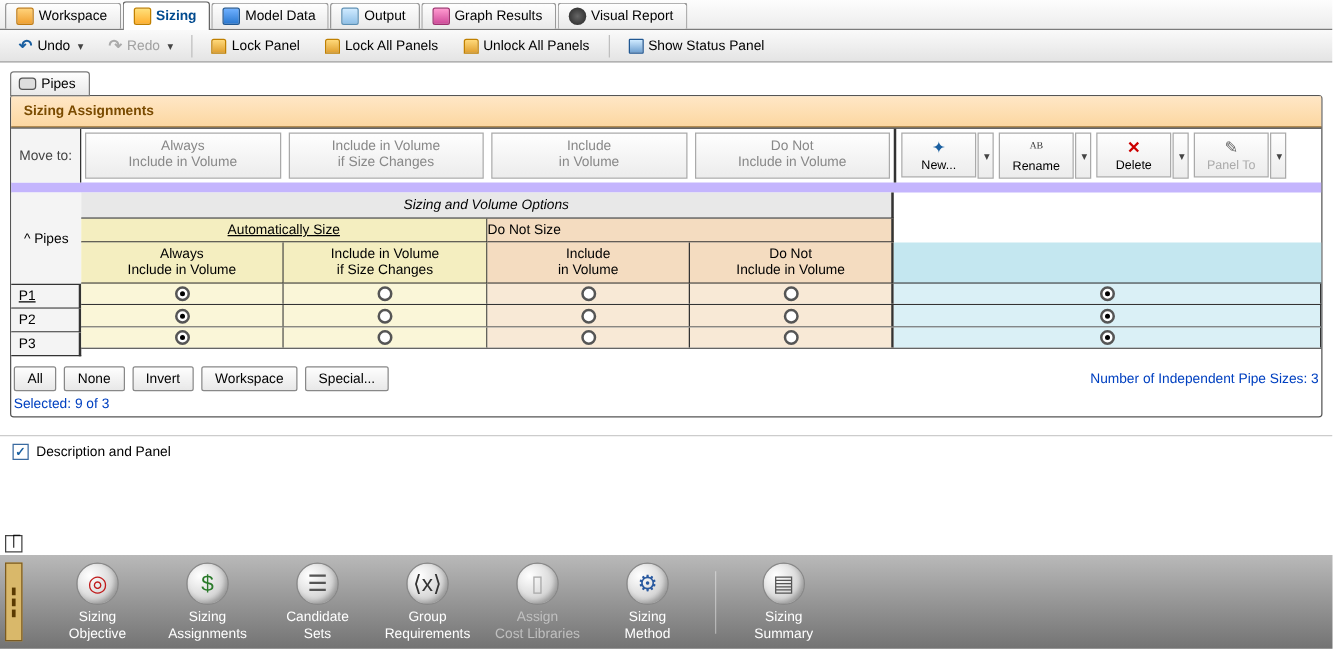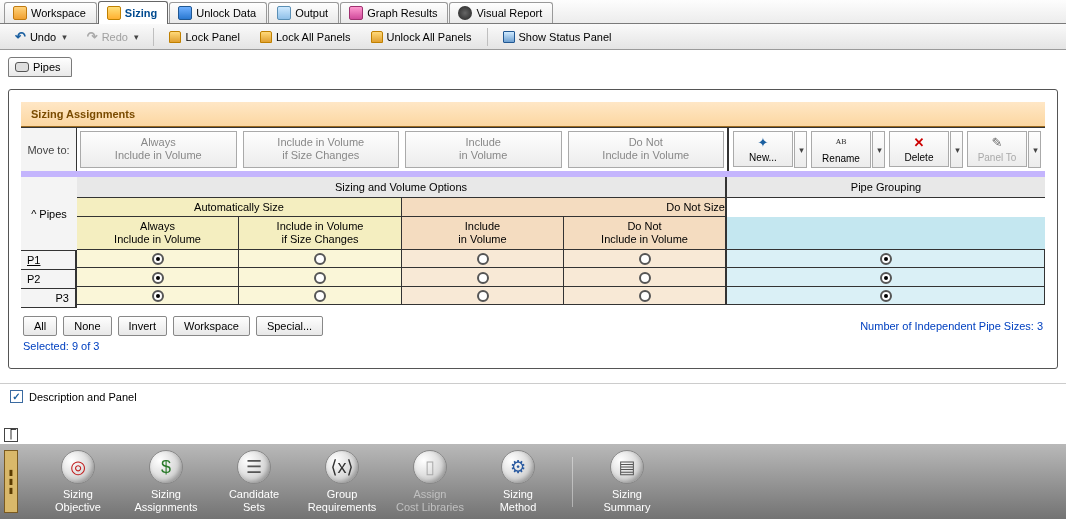--- a/index.html
+++ b/index.html
@@ -26,44 +26,44 @@
   .icon-undo { color:#1a5fa0; font-size:13px; font-weight:bold;}
   .icon-redo { color:#aaa; font-size:13px; font-weight:bold;}
   .icon-lock { width:12px;height:12px; border:1px solid #c08000; background:linear-gradient(#ffd97a,#e0a030); border-radius:2px 2px 0 0; position:relative; }
   .icon-panel { width:12px;height:12px; border:1px solid #205792; background:linear-gradient(#cfeaff,#6fa0d0); border-radius:1px; }
   .caret-dn { font-size:9px; color:#444; margin-left:2px; }
 
   
   .panel-wrap { padding: 6px 8px 0 8px; }
   .pipes-chip { display:inline-flex; align-items:center; gap:4px; border:1px solid #7a7a7a; padding:3px 10px 3px 6px; border-top-left-radius:3px; border-top-right-radius:3px; background:linear-gradient(#fefefe,#e9e9e9); position:relative; top:1px; z-index:3;}
   .icon-pipe { width:14px;height:10px; border:1px solid #555; background:#ddd; border-radius:3px; display:inline-block;}
-  .panel-box { border:1px solid #555; border-radius:3px; padding:12px; background:#fff;margin-top:13px; }
+  .panel-box { border:1px solid #555; border-radius:3px; padding:0; background:#fff; }
 
   .sizing-header { background: linear-gradient(#ffe7c6,#fcd7a1); color:#7a4b00; font-weight:bold; padding:6px 10px; border-bottom:1px solid #9a6a20; }
 
   .grid-row { display:flex; border-bottom:1px solid #333; }
   .moveto-cell { width:56px; display:flex; align-items:center; justify-content:center; border-right:1px solid #333; color:#444; background:#f4f4f4;}
   .opt-btn { flex:1; border:1px solid #aaa; margin:3px; text-align:center; padding:4px 2px; background:linear-gradient(#fefefe,#ececec); color:#888; line-height:1.2; cursor:pointer;}
   .opt-col { display:flex; flex:1; }
   .right-toolbar { display:flex; gap:4px; padding:3px 4px; border-left:2px solid #333;}
   .rt-btn { display:flex; flex-direction:column; align-items:center; justify-content:center; width:60px; border:1px solid #aaa; background:linear-gradient(#fefefe,#ececec); padding:3px 2px; font-size:10px; cursor:pointer; position:relative;}
   .rt-btn .rt-label { margin-top:2px; }
   .rt-caret { position:absolute; right:-14px; top:0; bottom:0; width:13px; border:1px solid #aaa; background:linear-gradient(#fefefe,#ececec); display:flex; align-items:center; justify-content:center;}
   .rt-btn-wrap{ position:relative; margin-right:14px;}
   .rt-icon{ font-size:13px;}
   .icon-new{ color:#1a5fa0;}
   .icon-rename{ color:#333;font-family:Liberation Serif, serif;}
   .icon-delete{ color:#c00; font-weight:bold;}
   .icon-moveto{ color:#666;}
-  .mr-row1 { display:flex; }
+  .mr-row1 { display:flex;font-style:italic; }
   .svopt { flex: 0 0 650px; text-align:center; padding:4px 0; background:#e8e8e8; border-right:2px solid #333; border-bottom:1px solid #333;}
   .pg-hdr { flex:1; text-align:center; padding:4px 0; background:#e8e8e8; border-bottom:1px solid #333;}
   .mr-row2 { display:flex; }
-  .auto-size { flex:0 0 325px; text-align:center; padding:3px 0; background:#f4eec0; border-right:1px solid #333; border-bottom:1px solid #333;}
-  .dont-size { flex:0 0 325px; text-align:right; padding:3px 0; background:#f4dcc0; border-right:2px solid #333; border-bottom:1px solid #333;}
+  .auto-size { flex:0 0 325px; text-align:center; padding:3px 0; background:#f4eec0; border-right:1px solid #333; border-bottom:1px solid #333;text-decoration:underline;}
+  .dont-size { flex:0 0 325px; text-align:left; padding:3px 0; background:#f4dcc0; border-right:2px solid #333; border-bottom:1px solid #333;}
   .not-group { flex:1; text-align:center; padding:3px 0; background:#c4e7f0; border-bottom:1px solid #333; display:flex; align-items:center; justify-content:center; }
   .mr-row3 { display:flex; }
   .sub-hdr { text-align:center; padding:3px 2px; border-right:1px solid #333; border-bottom:1px solid #333; line-height:1.2;}
   .sub-a1 { flex:0 0 162px; background:#f4eec0;}
   .sub-a2 { flex:0 0 163px; background:#f4eec0;}
   .sub-d1 { flex:0 0 162px; background:#f4dcc0;}
   .sub-d2 { flex:0 0 163px; background:#f4dcc0; border-right:2px solid #333;}
   .sub-ng { flex:1; background:#c4e7f0;}
 
   .pipes-hdr-cell { display:flex; align-items:center; justify-content:center; height:74px; border-bottom:1px solid #333; background:#f4f4f4; cursor:pointer;}
@@ -102,37 +102,37 @@
   .bb-icon { width:34px; height:34px; border-radius:50%; background: radial-gradient(circle at 30% 30%, #fff, #d6d6d6 60%, #a0a0a0); display:flex; align-items:center; justify-content:center; margin-bottom:4px; border:1px solid #888; box-shadow: inset -2px -2px 4px rgba(0,0,0,.2);}
   .bb-sep { width:1px; height:50px; background: rgba(255,255,255,.4); margin: 0 10px;}
   .bb-glyph { font-size:18px;}
   .glyph-obj{ color:#c01a1a;}
   .glyph-assign{ color:#2a7a2a;}
   .glyph-cand{ color:#555;}
   .glyph-design{ color:#333;}
   .glyph-cost{ color:#aaa;}
   .glyph-method{ color:#2a5aa0;}
   .glyph-summary{ color:#555;}
-  .moveto-row{ border-top:1px solid #333; border-bottom:6px solid #c4b5fd;}
+  .moveto-row{ border-top:1px solid #333; border-bottom:8px solid #c4b5fd;}
 </style>
 </head>
 <body>
 
 <div class="top-tabs">
   <div class="top-tab">
     <span class="tab-icon icon-ws"></span>
     <span>Workspace</span>
   </div>
   <div class="top-tab active">
     <span class="tab-icon icon-sizing"></span>
     <span>Sizing</span>
   </div>
   <div class="top-tab">
     <span class="tab-icon icon-model"></span>
-    <span>Unlock Data</span>
+    <span>Model Data</span>
   </div>
   <div class="top-tab">
     <span class="tab-icon icon-output"></span>
     <span>Output</span>
   </div>
   <div class="top-tab">
     <span class="tab-icon icon-graph"></span>
     <span>Graph Results</span>
   </div>
   <div class="top-tab">
@@ -242,27 +242,26 @@
 
     <div class="matrix-wrap">
       <div class="left-col">
         <div class="pipes-hdr-cell">
           <span class="caret">^</span>
           <span>Pipes</span>
         </div>
         <div id="row-labels">
             <div class="data-label" style="border-bottom: 1px solid rgb(51, 51, 51); text-decoration: underline;">P1</div>
             <div class="data-label" style="border-bottom: 1px solid rgb(51, 51, 51);">P2</div>
-            <div class="data-label" style="border-bottom: 1px solid rgb(51, 51, 51); text-align: right;">P3</div>
+            <div class="data-label" style="border-bottom: 1px solid rgb(51, 51, 51);">P3</div>
           </div>
       </div>
       <div class="m-body-right">
         <div class="mr-row1">
           <div class="svopt">Sizing and Volume Options</div>
-          <div class="pg-hdr">Pipe Grouping</div>
         </div>
         <div class="mr-row2">
           <div class="auto-size">Automatically Size</div>
           <div class="dont-size">Do Not Size</div>
         </div>
         <div class="mr-row3">
           <div class="sub-hdr sub-a1">
             <div>Always</div>
             <div>Include in Volume</div>
           </div>

